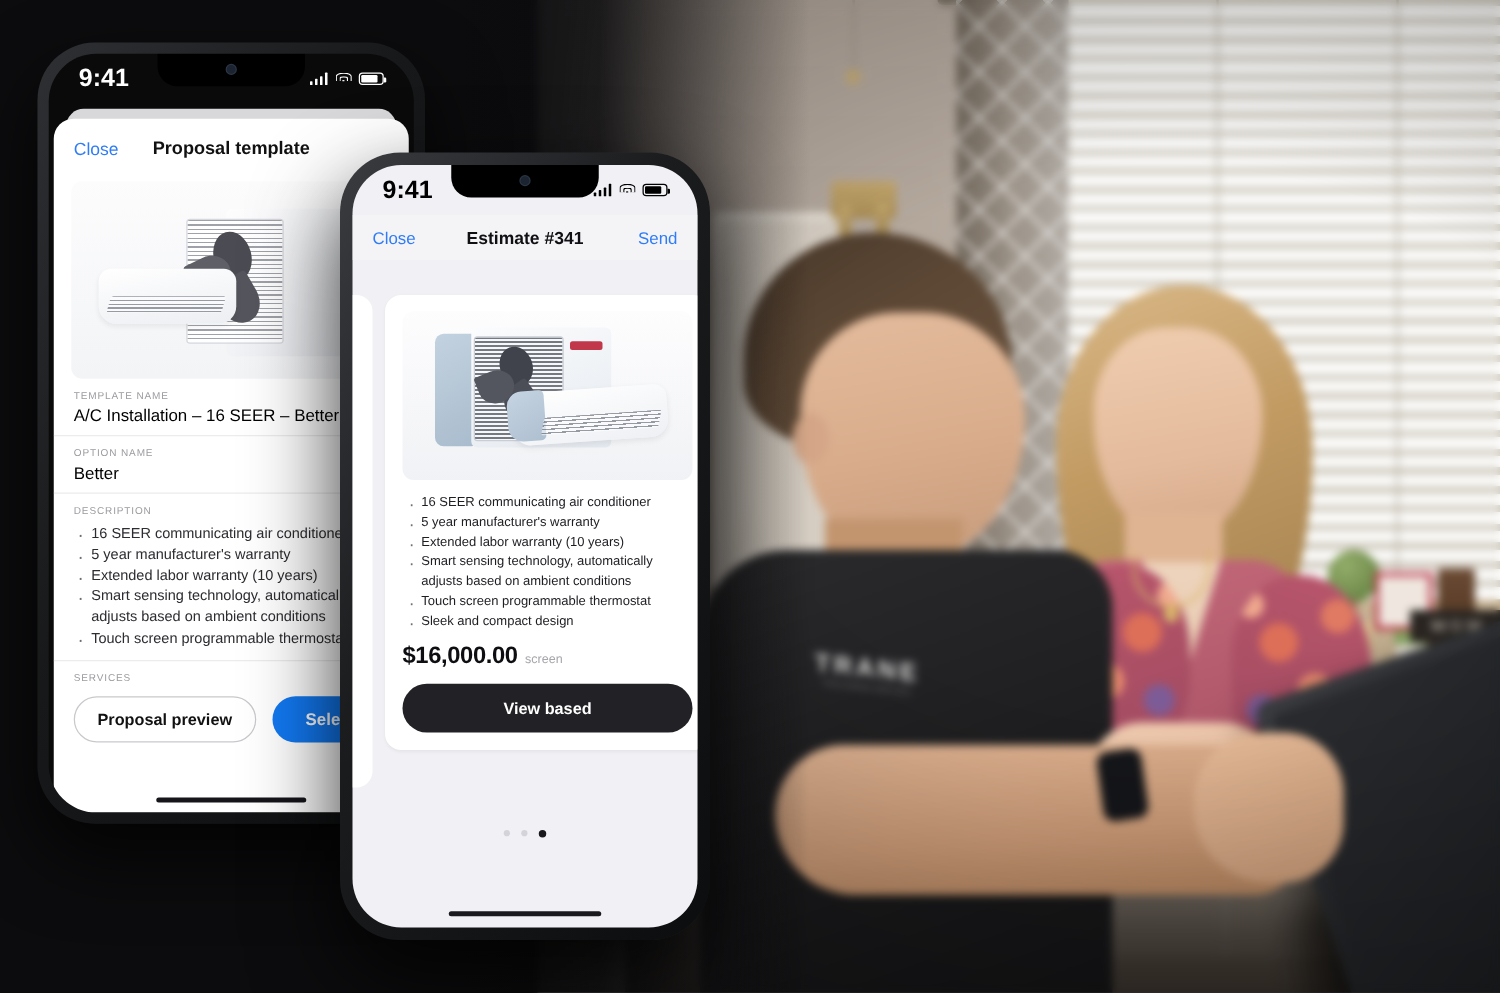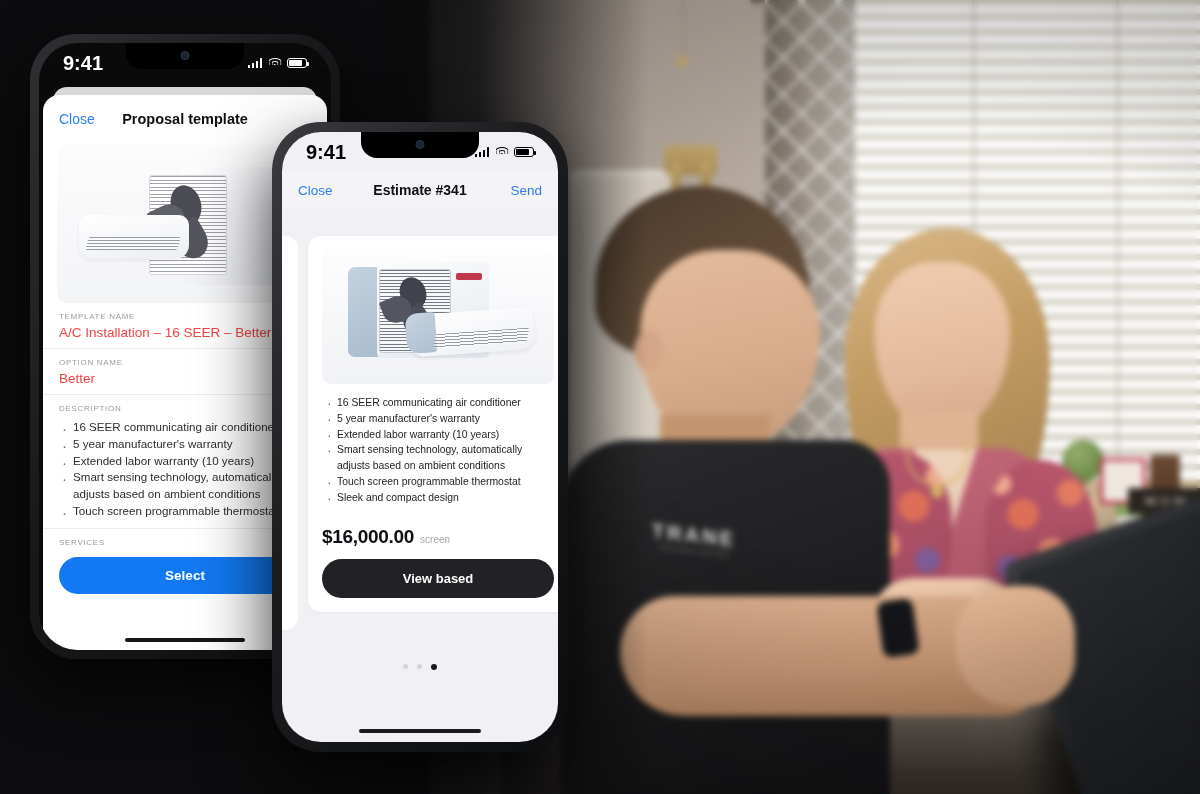--- a/index.html
+++ b/index.html
@@ -345,21 +345,21 @@
   .hero-img-back {
     margin:2px 14px 0; height:158px; border-radius:9px;
     background:linear-gradient(180deg,#fcfcfd,#f3f4f6);
     position:relative; overflow:hidden;
   }
   .field { padding:9px 16px 8px; border-bottom:1px solid #ececed; }
   .field-label {
     font-size:8px; letter-spacing:.7px; color:#9b9ba0; text-transform:uppercase;
     margin-bottom:4px;
   }
-  .field-value { font-size:13.5px; color:#ef4444; }
+  .field-value { font-size:13.5px; color:#000000; }
   .desc-list { margin:0; padding:2px 16px 8px 30px; }
   .desc-list li {
     font-size:11.6px; color:#2c2c31; line-height:1.45;
     list-style:none; position:relative; white-space:nowrap;
   }
   .desc-list li:before {
     content:"·"; position:absolute; left:-11px; top:-1px;
     font-size:15px; color:#6b6b70;
   }
   .desc-list li.wrap { white-space:normal; }
@@ -438,21 +438,21 @@
   }
   .bullets { margin:11px 0 0; padding:0 0 0 15px; }
   .bullets li {
     font-size:10.4px; line-height:1.52; color:#1d1d22;
     list-style:none; position:relative;
   }
   .bullets li:before {
     content:"·"; position:absolute; left:-10px; top:-2px;
     font-size:14px; color:#6e6e74;
   }
-  .price-row { margin-top:20px; display:flex; align-items:baseline; gap:6px; }
+  .price-row { margin-top:8px; display:flex; align-items:baseline; gap:6px; }
   .price { font-size:19px; font-weight:bold; color:#0e0e12; letter-spacing:-.3px; }
   .price-sub { font-size:10px; color:#a6a6ac; }
   .btn-dark {
     margin-top:11px; background:#222226; color:#fff;
     border-radius:26px; text-align:center; padding:12px 0;
     font-size:13px; font-weight:bold;
   }
   .pager {
     position:absolute; left:0; right:0; bottom:72px;
     display:flex; justify-content:center; gap:9px;
@@ -650,20 +650,21 @@
           <li>5 year manufacturer's warranty</li>
           <li>Extended labor warranty (10 years)</li>
           <li class="wrap">Smart sensing technology, automatically adjusts based on ambient conditions</li>
           <li>Touch screen programmable thermostat</li>
         </ul>
       </div>
 
       <div class="services-label">SERVICES</div>
 
       <div class="btn-row">
+        <div class="btn-outline">Proposal preview</div>
         <div class="btn-blue">Select</div>
       </div>
 
       <div class="home-indicator"></div>
     </div>
   </div>
 </div>
 
 <div class="phone phone-front">
   <div class="screen-front">

